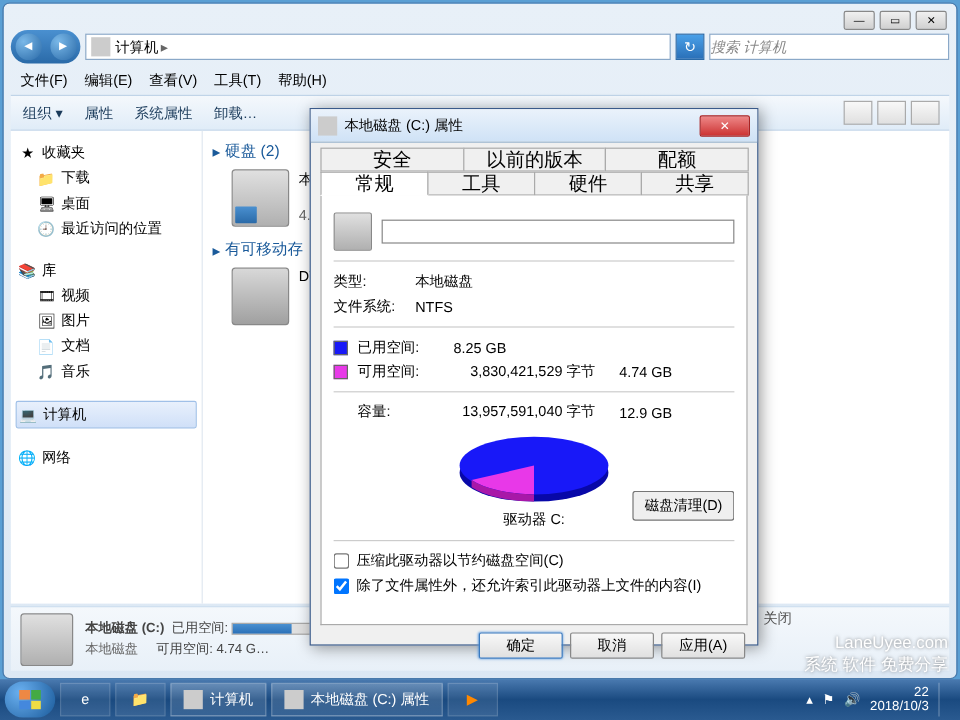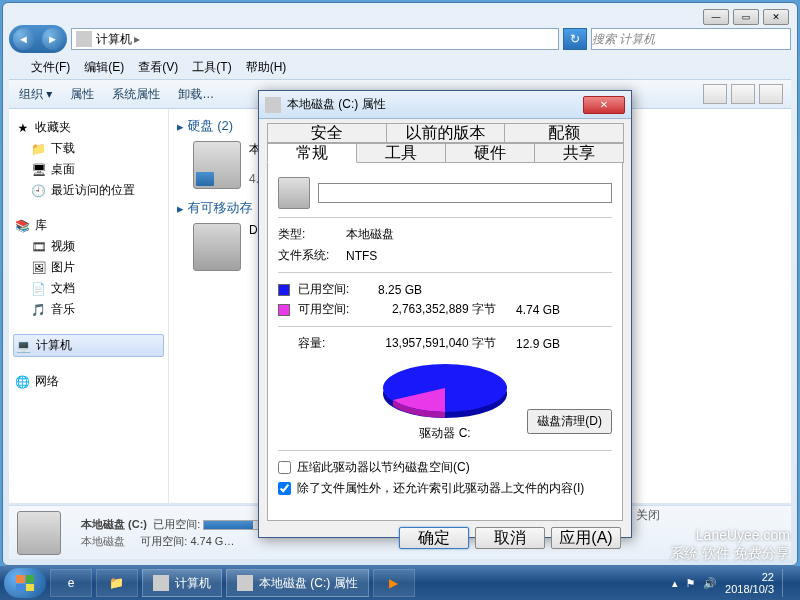--- a/index.html
+++ b/index.html
@@ -12,21 +12,21 @@
 
 .addr-row { position: absolute; top: 22px; left: 6px; right: 6px; height: 28px; display: flex; align-items: center; gap: 4px; }
 .nav-circle-group { width: 58px; height: 28px; background: linear-gradient(#4a90d0, #2a6aa8); border-radius: 14px; display: flex; align-items: center; justify-content: space-around; }
 .nav-circle { width: 22px; height: 22px; border-radius: 50%; background: radial-gradient(circle at 30% 30%, #7ab8e8, #2a6aa8); color: white; display: flex; align-items: center; justify-content: center; font-size: 11px; cursor: pointer; }
 .addr-bar { flex: 1; height: 22px; background: white; border: 1px solid #8aa8c8; display: flex; align-items: center; padding: 0 4px; font-size: 12px; }
 .addr-icon { width: 16px; height: 16px; background: #ccc; margin-right: 4px; }
 .addr-sep { color: #666; margin: 0 2px; }
 .refresh-btn { width: 24px; height: 22px; background: linear-gradient(#4aa0e8, #2a70b8); border: 1px solid #2a6aa8; color: white; display: flex; align-items: center; justify-content: center; cursor: pointer; }
 .search-bar { width: 200px; height: 22px; background: white; border: 1px solid #8aa8c8; padding: 0 0; display: flex; align-items: center; color: #888; font-style: italic; }
 
-.menu-bar { position: absolute; top: 54px; left: 20px; right: 6px; height: 20px; display: flex; gap: 14px; padding-left: 8px; font-size: 12px; align-items: center; }
+.menu-bar { position: absolute; top: 54px; left: 6px; right: 6px; height: 20px; display: flex; gap: 14px; padding-left: 8px; font-size: 12px; align-items: center; }
 .menu-item { cursor: pointer; }
 
 .toolbar { position: absolute; top: 76px; left: 6px; right: 6px; height: 30px; background: linear-gradient(#f4f8fc, #e0ecf8); border-top: 1px solid #c0d4e8; border-bottom: 1px solid #c0d4e8; display: flex; align-items: center; gap: 18px; padding-left: 10px; font-size: 12px; }
 .tool-item { cursor: pointer; color: #1a3a5a; }
 .tool-right { margin-left: auto; display: flex; gap: 4px; padding-right: 8px; }
 .tool-icon-btn { width: 24px; height: 20px; background: linear-gradient(#f8f8f8, #e0e0e0); border: 1px solid #aaa; cursor: pointer; }
 
 
 .content { position: absolute; top: 106px; left: 6px; right: 6px; bottom: 62px; background: white; display: flex; }
 .sidebar { width: 160px; border-right: 1px solid #e0e8f0; padding: 8px 4px; overflow: hidden; }
@@ -36,21 +36,21 @@
 .side-selected { background: linear-gradient(#e8f0fc, #d0e0f8); border: 1px solid #a0c0e8; border-radius: 2px; }
 .side-icon { width: 16px; height: 16px; display: inline-flex; align-items: center; justify-content: center; font-size: 12px; }
 
 .main { flex: 1; padding: 8px; }
 .main-header { color: #1a5a9a; font-size: 13px; margin-bottom: 6px; display: flex; align-items: center; gap: 4px; cursor: pointer; }
 .disk-item { display: flex; align-items: flex-start; gap: 8px; margin: 4px 0 10px 16px; }
 .disk-icon { width: 48px; height: 48px; background: linear-gradient(#e0e0e0, #b0b0b0); border: 1px solid #888; border-radius: 3px; position: relative; }
 .disk-flag { position: absolute; bottom: 2px; left: 2px; width: 18px; height: 14px; background: linear-gradient(#4a90d0, #2a6aa8); border-radius: 1px; }
 
 
-.details-pane { position: absolute; bottom: 6px; left: 6px; right: 6px; height: 54px; background: linear-gradient(#f4f8fc, #e8f0f8); border-top: 1px solid #d0e0f0; display: flex; align-items: center; padding: 4px 8px; gap: 20px; font-size: 11px; }
+.details-pane { position: absolute; bottom: 6px; left: 6px; right: 6px; height: 54px; background: linear-gradient(#f4f8fc, #e8f0f8); border-top: 1px solid #d0e0f0; display: flex; align-items: center; padding: 4px 8px; gap: 10px; font-size: 11px; }
 .details-icon { width: 44px; height: 44px; background: linear-gradient(#e0e0e0, #b0b0b0); border: 1px solid #888; border-radius: 3px; }
 .details-text { line-height: 1.5; color: #444; }
 .details-bar { display: inline-block; width: 80px; height: 10px; background: #e0e0e0; border: 1px solid #aaa; vertical-align: middle; position: relative; }
 .details-bar-fill { position: absolute; left: 0; top: 0; bottom: 0; width: 62%; background: linear-gradient(#4a90d0, #2a70b8); }
 
 
 .dialog { position: absolute; top: 90px; left: 258px; width: 374px; height: 448px; background: #f0f0f0; border: 1px solid #3a5a8a; box-shadow: 2px 2px 12px rgba(0,0,0,0.4); }
 .dlg-title { height: 28px; background: linear-gradient(#eaf2fb, #cfe2f6); display: flex; align-items: center; padding: 0 6px; font-size: 12px; border-bottom: 1px solid #a0b8d0; }
 .dlg-title-icon { width: 16px; height: 16px; background: #ccc; margin-right: 6px; }
 .dlg-close { margin-left: auto; width: 42px; height: 18px; background: linear-gradient(#e88, #c33); border: 1px solid #a22; color: white; display: flex; align-items: center; justify-content: center; font-size: 10px; cursor: pointer; border-radius: 2px; }
@@ -67,21 +67,21 @@
 .space-row { display: flex; align-items: center; gap: 8px; margin: 3px 0; }
 .color-sq { width: 12px; height: 12px; border: 1px solid #666; }
 .space-label { width: 60px; }
 .space-bytes { width: 130px; text-align: right; }
 .space-gb { width: 56px; text-align: right; }
 .pie-wrap { text-align: center; margin: 8px 0 4px 0; }
 .pie { width: 140px; height: 62px; margin: 0 auto; }
 .disk-cleanup-btn { position: absolute; right: 10px; top: 246px; padding: 2px 8px; font-size: 12px; cursor: pointer; }
 .check-row { display: flex; align-items: center; gap: 6px; margin: 4px 0; font-size: 12px; }
 .dlg-buttons { display: flex; justify-content: flex-end; gap: 6px; padding: 6px 2px 0 0; }
-.dlg-btn { width: 70px; height: 22px; font-size: 16px; cursor: pointer; border: 1px solid #888; background: linear-gradient(#f8f8f8, #e0e0e0); border-radius: 2px; }
+.dlg-btn { width: 70px; height: 22px; font-size: 12px; cursor: pointer; border: 1px solid #888; background: linear-gradient(#f8f8f8, #e0e0e0); border-radius: 2px; }
 .dlg-btn.default { border: 1px solid #3a7ac0; box-shadow: 0 0 2px #5a9ae0; }
 
 
 .taskbar { position: absolute; bottom: 0; left: 0; right: 0; height: 34px; background: linear-gradient(#4a7ab0, #1a4a80 50%, #2a5a90); display: flex; align-items: center; padding: 0 4px; gap: 4px; }
 .start-btn { width: 42px; height: 30px; border-radius: 15px; background: radial-gradient(circle at 30% 30%, #6ab0f0, #1a5a9a); display: flex; align-items: center; justify-content: center; cursor: pointer; }
 .win-flag { width: 18px; height: 16px; display: grid; grid-template: 1fr 1fr / 1fr 1fr; gap: 1px; }
 .win-flag div:nth-child(1){background:#e84;} .win-flag div:nth-child(2){background:#4a4;}
 .win-flag div:nth-child(3){background:#48d;} .win-flag div:nth-child(4){background:#ed4;}
 .task-pin { width: 42px; height: 28px; background: rgba(255,255,255,0.08); border: 1px solid rgba(255,255,255,0.15); display: flex; align-items: center; justify-content: center; cursor: pointer; color: #fff; }
 .task-item { height: 28px; padding: 0 10px; background: linear-gradient(rgba(255,255,255,0.2), rgba(255,255,255,0.08)); border: 1px solid rgba(255,255,255,0.25); display: flex; align-items: center; gap: 6px; color: white; font-size: 12px; cursor: pointer; }
@@ -257,21 +257,21 @@
         </div>
       <hr class="prop-hr">
       <div class="space-row">
         <span class="color-sq" style="background:#1818f8"></span>
         <span class="space-label">已用空间:</span>
         <span class="space-gb">8.25 GB</span>
       </div>
       <div class="space-row">
         <span class="color-sq" style="background:#e838e8"></span>
         <span class="space-label">可用空间:</span>
-        <span class="space-bytes">2,763,352,889 字节</span>
+        <span class="space-bytes">3,830,421,529 字节</span>
         <span class="space-gb">4.74 GB</span>
       </div>
       <hr class="prop-hr">
       <div class="space-row">
         <span style="width:12px"></span>
         <span class="space-label">容量:</span>
         <span class="space-bytes">13,957,591,040 字节</span>
         <span class="space-gb">12.9 GB</span>
       </div>
       <div class="pie-wrap">

